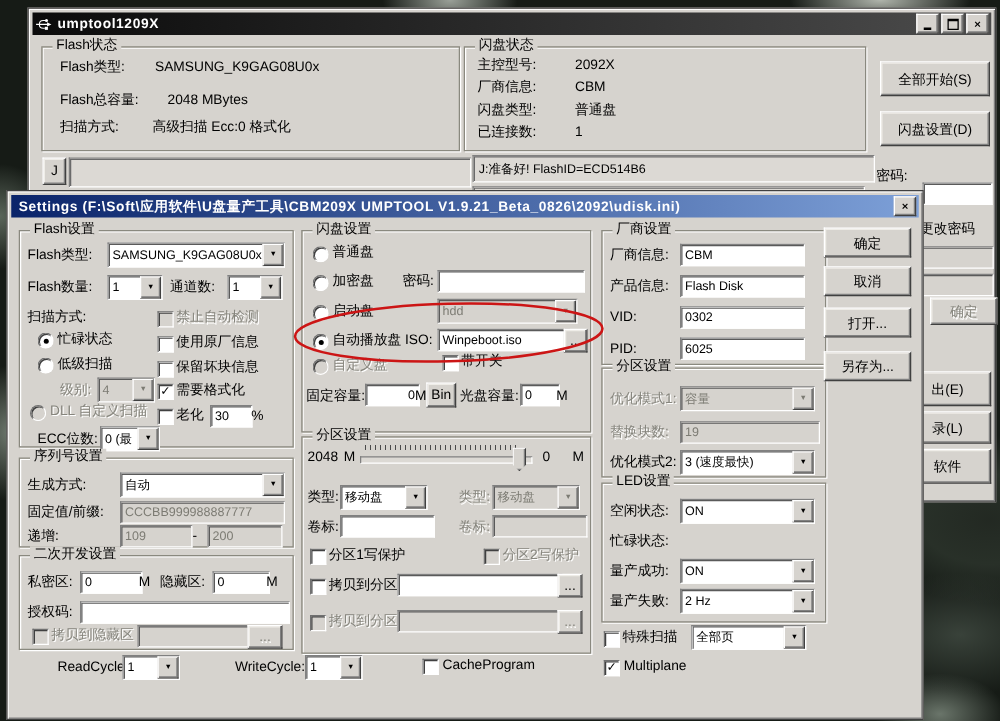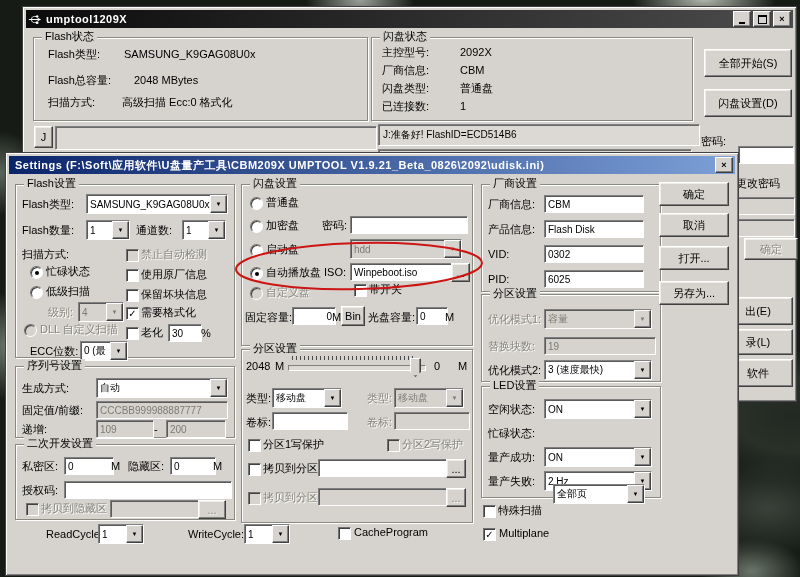--- a/index.html
+++ b/index.html
@@ -395,21 +395,21 @@
       </div>
     <span class="lbl" style="left:6px;top:88px">量产失败:</span>
     <div class="combo" style="left:62px;top:84px;width:106px">
         <span class="ct">2 Hz</span>
         <span class="cbtn">▼</span>
       </div>
   </div>
 
   <span class="check" style="left:477px;top:352px"></span>
   <span class="lbl" style="left:492px;top:351px">特殊扫描</span>
-  <div class="combo" style="left:547px;top:331px;width:90px">
+  <div class="combo" style="left:547px;top:347px;width:90px">
       <span class="ct">全部页</span>
       <span class="cbtn">▼</span>
     </div>
   <span class="check" style="left:477px;top:375px">✓</span>
   <span class="lbl" style="left:493px;top:374px">Multiplane</span>
 
   <span class="lbl" style="left:40px;top:375px">ReadCycle:</span>
   <div class="combo" style="left:92px;top:371px;width:44px">
       <span class="ct">1</span>
       <span class="cbtn">▼</span>

